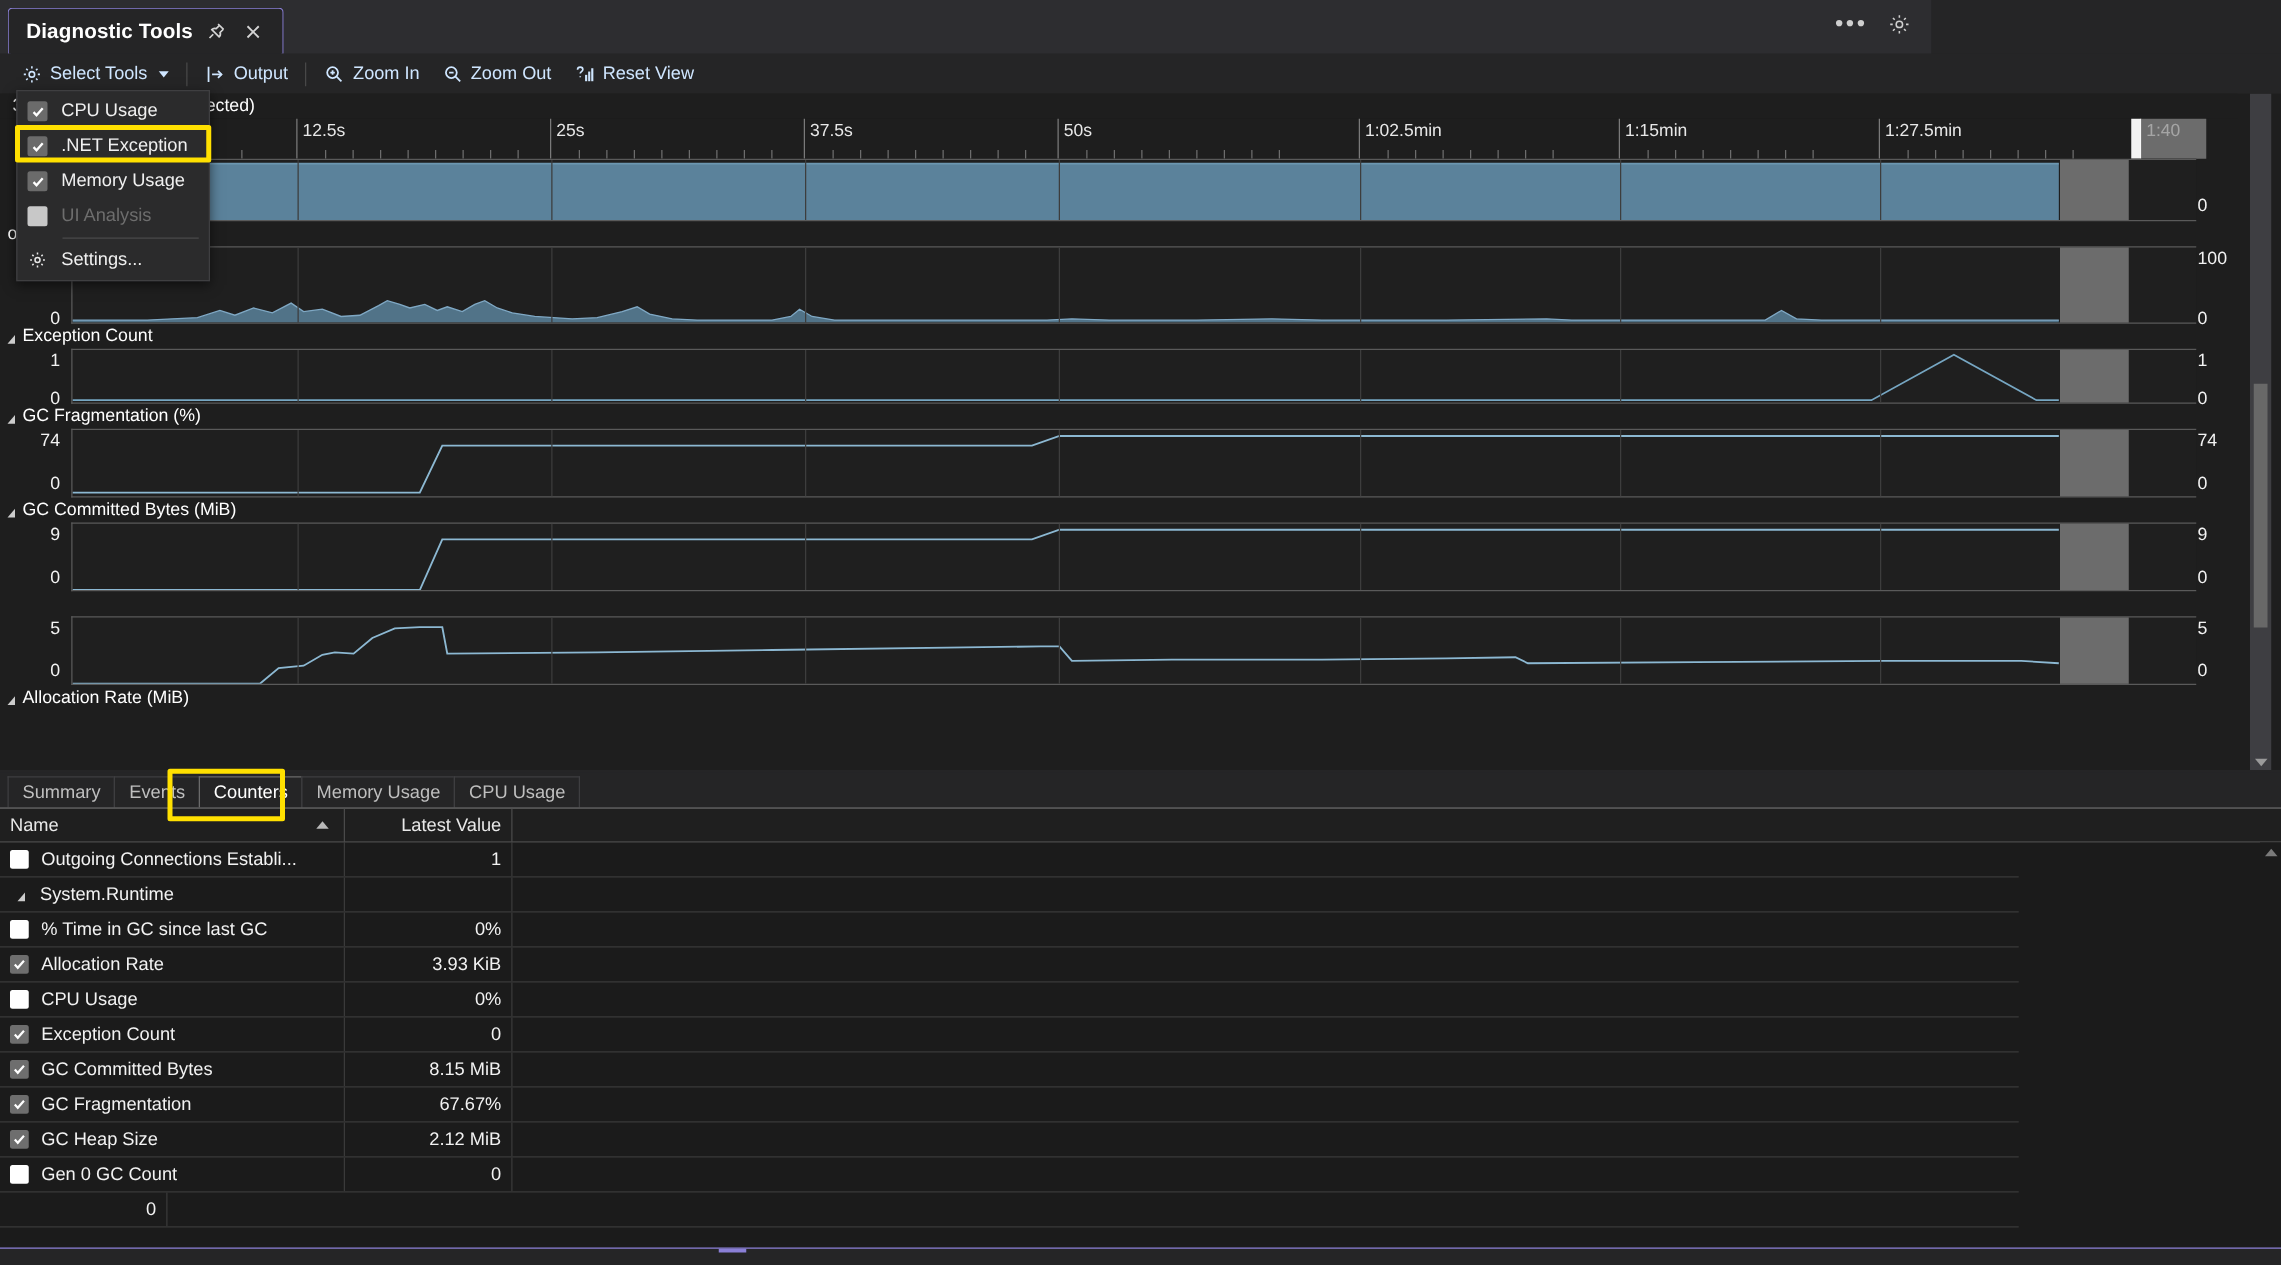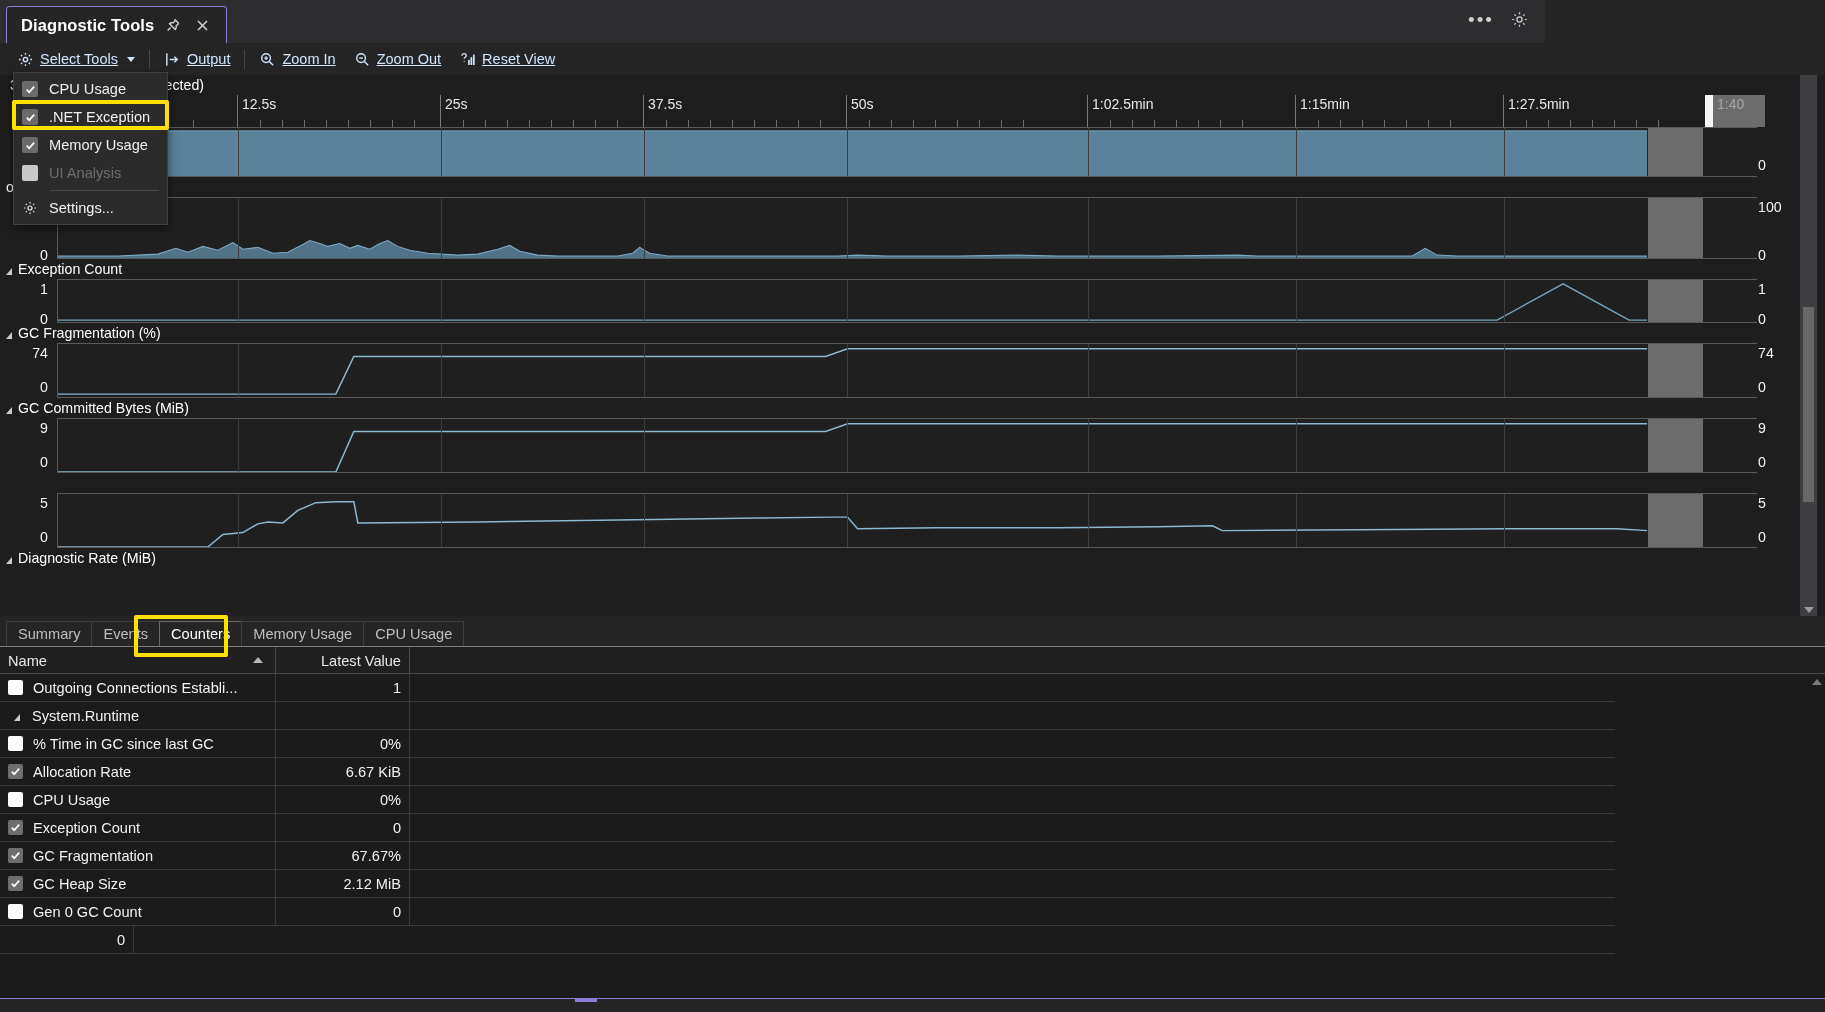--- a/index.html
+++ b/index.html
@@ -46,21 +46,21 @@
 
   
   .toolbar {
     position: absolute; top: 43px; left: 0; width: 1825px; height: 32px;
     background: #252526;
     display: flex; align-items: center; padding-left: 8px; gap: 0px;
   }
   .tb-item {
     display: flex; align-items: center; gap: 6px;
     height: 26px; padding: 0 9px;
-    font-size: 14.5px; color: #cfe6ff; white-space: nowrap; text-decoration: underline;
+    font-size: 14.5px; color: #cfe6ff; white-space: nowrap;
   }
   .tb-item .glyph { display:flex; align-items:center; justify-content:center; width:17px; height:17px; }
   .tb-sep { width:1px; height:19px; background:#484848; margin: 0 5px; }
   .caret-dn {
     width: 0; height: 0; border-left: 4.5px solid transparent; border-right: 4.5px solid transparent;
     border-top: 5px solid #cfe6ff; margin-left: 3px;
   }
 
   
   .menu {
@@ -549,21 +549,21 @@
       </div>
       <div class="glabel" style="top:22px;">5</div>
       <div class="glabel" style="top:56px;">0</div>
       <div class="rlabel" style="left:1758px;top:22px;">5</div>
       <div class="rlabel" style="left:1758px;top:56px;">0</div>
     </div>
 
     <div class="gv-row" style="top:473px;height:30px;">
       <div class="gv-title">
         <span class="tri"></span>
-        <span>Diagnostic Rate (MiB)</span>
+        <span>Allocation Rate (MiB)</span>
       </div>
     </div>
 
   </div>
 
   <div class="gscroll">
     <div class="thumb"></div>
     <div class="arw-dn"></div>
   </div>
 
@@ -628,21 +628,21 @@
 
       <div class="trow">
         <div class="td-name">
           <span class="cbx on">
             <svg width="11" height="11" viewBox="0 0 12 12">
                 <path d="M2 6.2l2.6 2.8L10 2.8" fill="none" stroke="#ffffff" stroke-width="1.9"></path>
               </svg>
           </span>
           <span>Allocation Rate</span>
         </div>
-        <div class="td-val">6.67 KiB</div>
+        <div class="td-val">3.93 KiB</div>
         <div class="td-rest"></div>
       </div>
 
       <div class="trow">
         <div class="td-name">
           <span class="cbx off"></span>
           <span>CPU Usage</span>
         </div>
         <div class="td-val">0%</div>
         <div class="td-rest"></div>
@@ -654,20 +654,32 @@
             <svg width="11" height="11" viewBox="0 0 12 12">
                 <path d="M2 6.2l2.6 2.8L10 2.8" fill="none" stroke="#ffffff" stroke-width="1.9"></path>
               </svg>
           </span>
           <span>Exception Count</span>
         </div>
         <div class="td-val">0</div>
         <div class="td-rest"></div>
       </div>
 
+      <div class="trow">
+        <div class="td-name">
+          <span class="cbx on">
+            <svg width="11" height="11" viewBox="0 0 12 12">
+                <path d="M2 6.2l2.6 2.8L10 2.8" fill="none" stroke="#ffffff" stroke-width="1.9"></path>
+              </svg>
+          </span>
+          <span>GC Committed Bytes</span>
+        </div>
+        <div class="td-val">8.15 MiB</div>
+        <div class="td-rest"></div>
+      </div>
 
       <div class="trow">
         <div class="td-name">
           <span class="cbx on">
             <svg width="11" height="11" viewBox="0 0 12 12">
                 <path d="M2 6.2l2.6 2.8L10 2.8" fill="none" stroke="#ffffff" stroke-width="1.9"></path>
               </svg>
           </span>
           <span>GC Fragmentation</span>
         </div>

